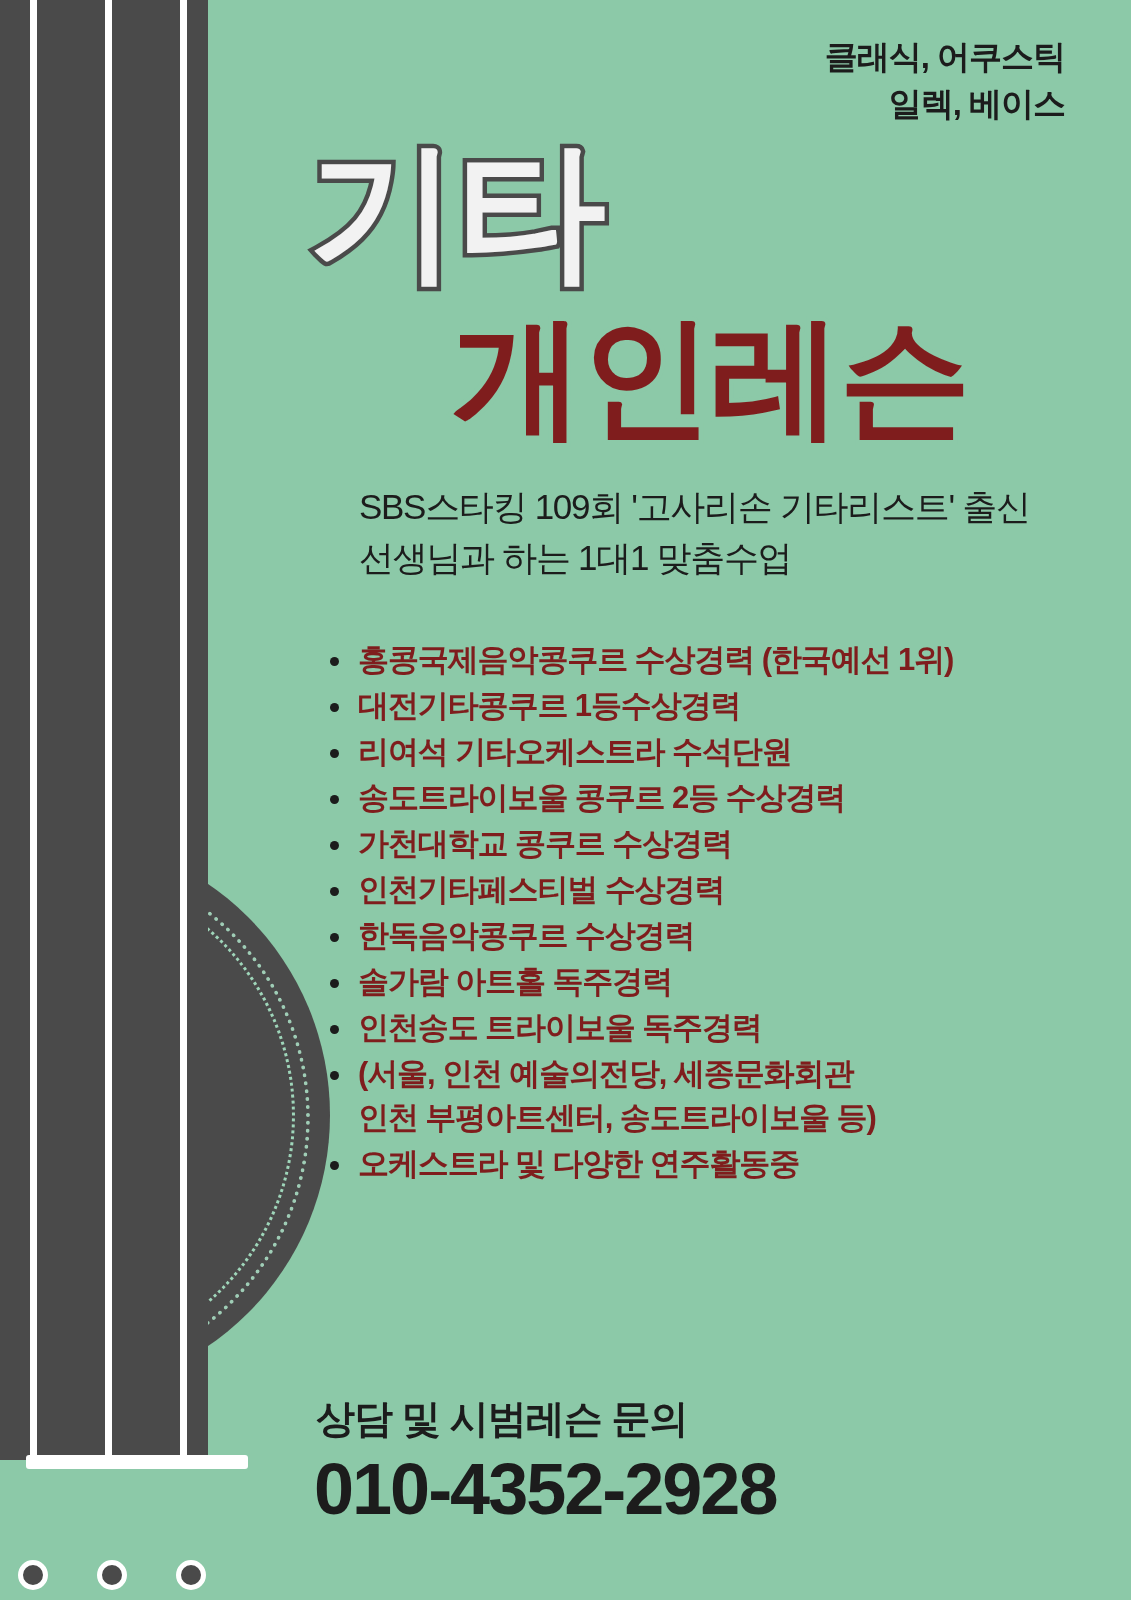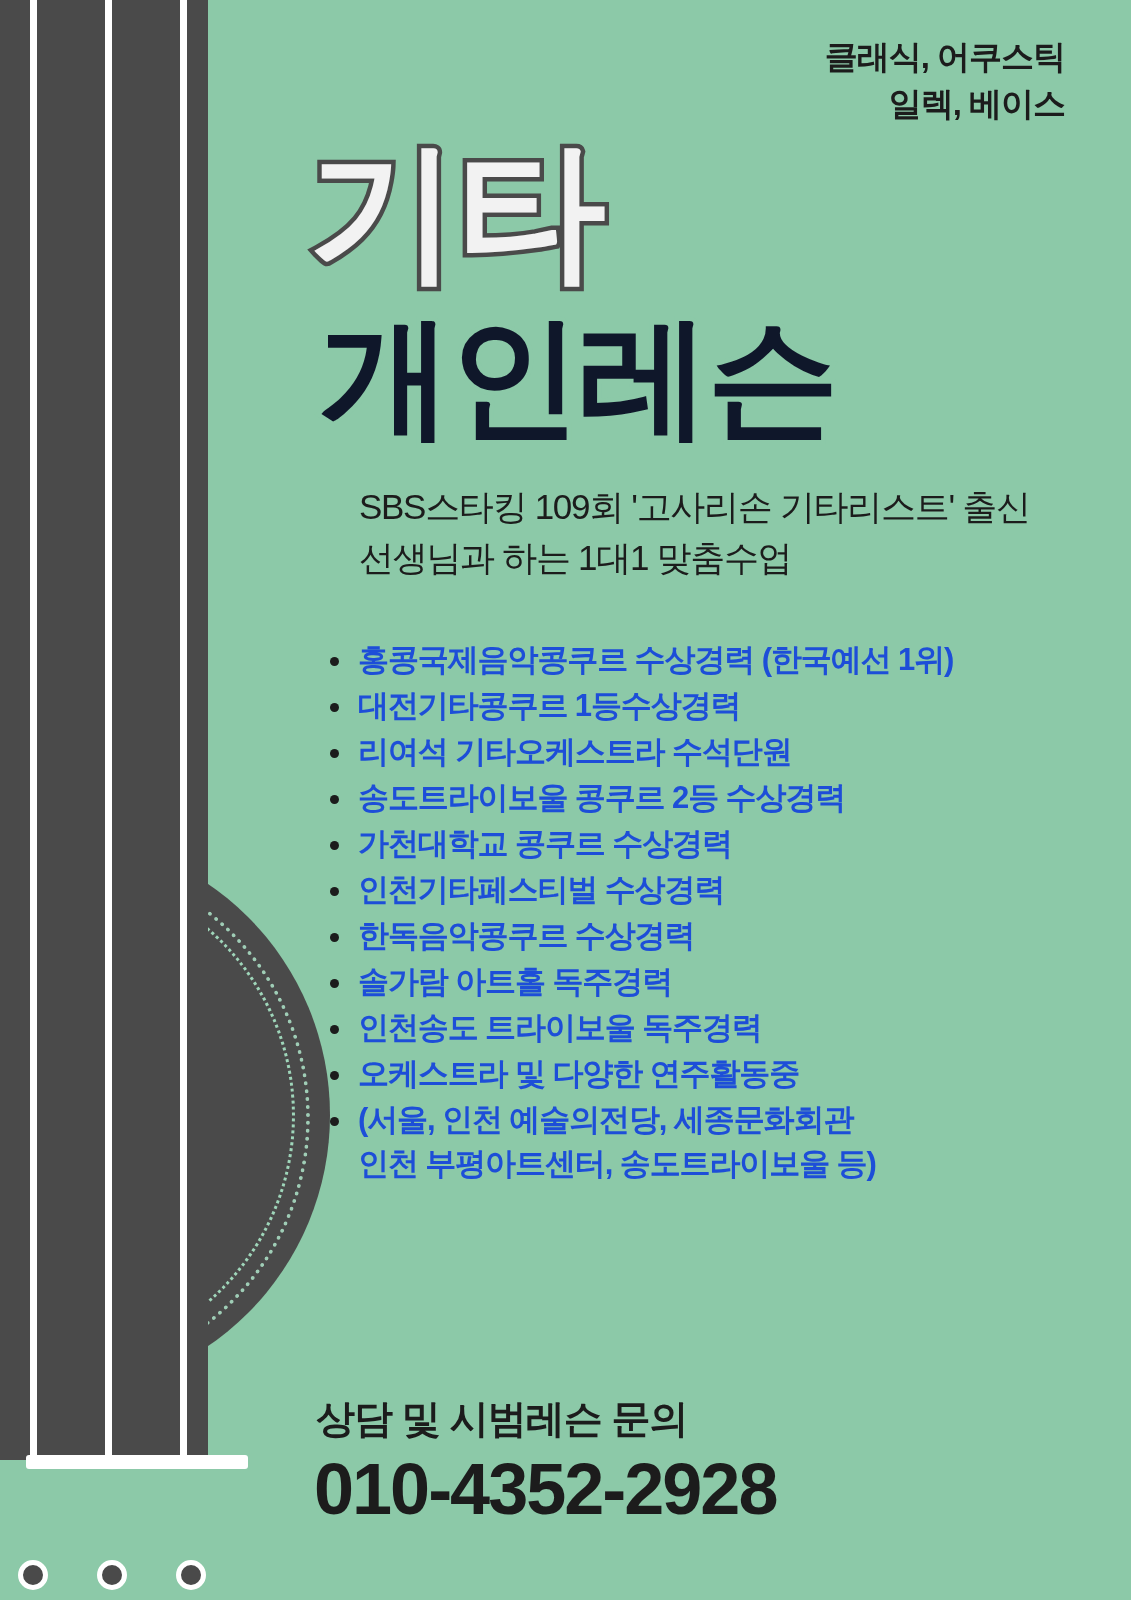--- a/index.html
+++ b/index.html
@@ -135,24 +135,25 @@
     color: #f2f2f2;
     -webkit-text-stroke: 9px #4a4a4a;
     paint-order: stroke fill;
     margin: 8px;
   }
   .title-line2 {
     font-size: 132px;
     font-weight: bold;
     line-height: 1.05;
     letter-spacing: -3px;
-    color: #0f172a;
+    color: #7f1d1d;
     -webkit-text-stroke: 9px #8cc9a8;
     paint-order: stroke fill;
     margin: 22px 0 0 20px;
+    text-align: center;
   }
   .subtitle {
     position: absolute;
     left: 316px;
     top: 482px;
     width: 790px;
     color: #1c1c1c;
     font-size: 35px;
     font-weight: normal;
     line-height: 1.45;
@@ -164,21 +165,21 @@
     position: absolute;
     left: 322px;
     top: 638px;
     width: 790px;
     margin: 0;
     padding: 0;
     list-style: none;
   }
   .credits li {
     position: relative;
-    color: #1d4ed8;
+    color: #7f1d1d;
     font-size: 31px;
     font-weight: bold;
     line-height: 1.42;
     letter-spacing: -1.1px;
     padding-left: 36px;
     margin-bottom: 2px;
     white-space: pre-line;
   }
   .credits li::before {
     content: "";
@@ -247,22 +248,22 @@
     <ul class="credits">
       <li>홍콩국제음악콩쿠르 수상경력 (한국예선 1위)</li>
       <li>대전기타콩쿠르 1등수상경력</li>
       <li>리여석 기타오케스트라 수석단원</li>
       <li>송도트라이보울 콩쿠르 2등 수상경력</li>
       <li>가천대학교 콩쿠르 수상경력</li>
       <li>인천기타페스티벌 수상경력</li>
       <li>한독음악콩쿠르 수상경력</li>
       <li>솔가람 아트홀 독주경력</li>
       <li>인천송도 트라이보울 독주경력</li>
-      <li>오케스트라 및 다양한 연주활동중</li>
       <li>(서울, 인천 예술의전당, 세종문화회관
 인천 부평아트센터, 송도트라이보울 등)</li>
+      <li>오케스트라 및 다양한 연주활동중</li>
     </ul>
 
     <div class="contact-label">상담 및 시범레슨 문의</div>
     <div class="contact-phone">010-4352-2928</div>
 
   </div>
 </div>
 
 </body></html>

